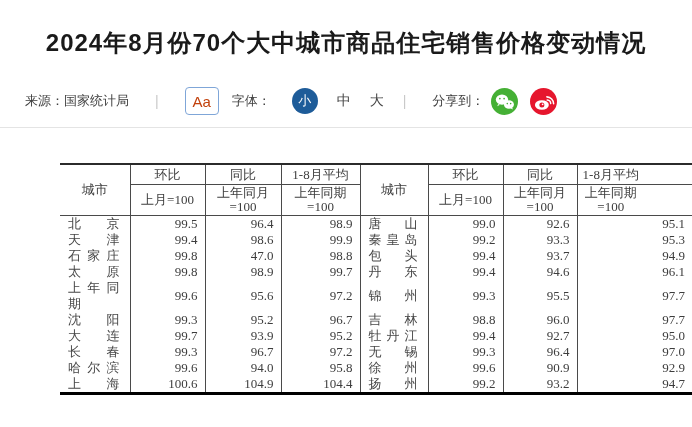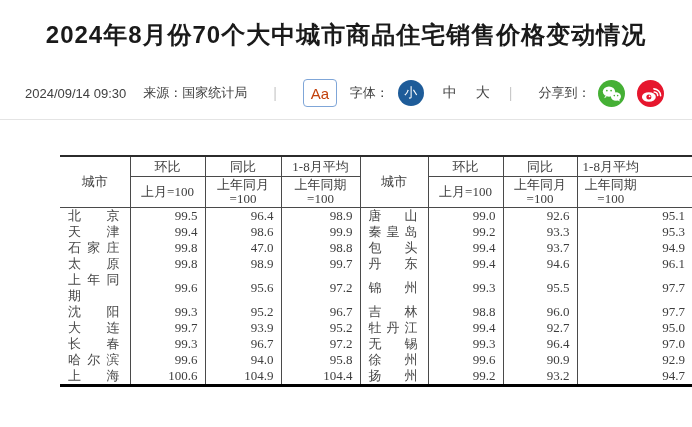--- a/index.html
+++ b/index.html
@@ -5,21 +5,21 @@
   html, body { margin: 0; padding: 0; }
   body {
     width: 692px; height: 427px; overflow: hidden;
     background: #ffffff;
     font-family: "Liberation Sans", sans-serif;
   }
   .page { position: relative; width: 692px; height: 427px; }
 
   
   .article-title {
-    margin: 4px; padding-top: 15px;
+    margin: 12px; padding-top: 15px;
     text-align: center;
     font-size: 24px; font-weight: bold; letter-spacing: 1px;
     color: #1a1a1a;
     font-family: "Liberation Sans", sans-serif;
   }
 
   
   .meta {
     display: flex; align-items: center;
     margin: 26px 0 0 25px;
@@ -30,21 +30,21 @@
   .meta .datetime { margin-right: 17px; }
   .meta .source { margin-right: 26px; }
   .vdiv { color: #c9c9c9; margin-right: 26px; font-size: 14px; }
   .aa-btn {
     display: inline-flex; align-items: center; justify-content: center;
     min-width: 22px; height: 24px; padding: 1px 5px;
     border: 1px solid #7fa6d8; border-radius: 4px;
     color: #c2410c; font-size: 15px;
     margin-right: 13px; cursor: pointer; background: #fff;
   }
-  .fs-label { margin-right: 9px; text-align: right; }
+  .fs-label { margin-right: 21px; text-align: right; }
   .fs-opt { margin-right: 19px; color: #454545; cursor: pointer; font-size: 14px; }
   .fs-opt.selected {
     display: inline-flex; align-items: center; justify-content: center;
     width: 26px; height: 26px; border-radius: 50%;
     background: #1e5c99; color: #ffffff; font-size: 13px;
   }
   .share-label { margin-right: 7px; }
   .share-icon { margin-right: 12px; cursor: pointer; display: inline-block; line-height: 0; }
 
   .sep {
@@ -88,21 +88,20 @@
   .price-table .last { padding-right: 48px; }
 </style>
 </head>
 <body>
 
 <div class="page">
 
   <h1 class="article-title">2024年8月份70个大中城市商品住宅销售价格变动情况</h1>
 
   <div class="meta">
-    <span class="datetime">2024/09/14 09:30</span>
     <span class="source">来源：国家统计局</span>
     <span class="vdiv">|</span>
     <span class="aa-btn">Aa</span>
     <span class="fs-label">字体：</span>
     <span class="fs-opt selected">小</span>
     <span class="fs-opt">中</span>
     <span class="fs-opt">大</span>
     <span class="vdiv">|</span>
     <span class="share-label">分享到：</span>
     <span class="share-icon">

